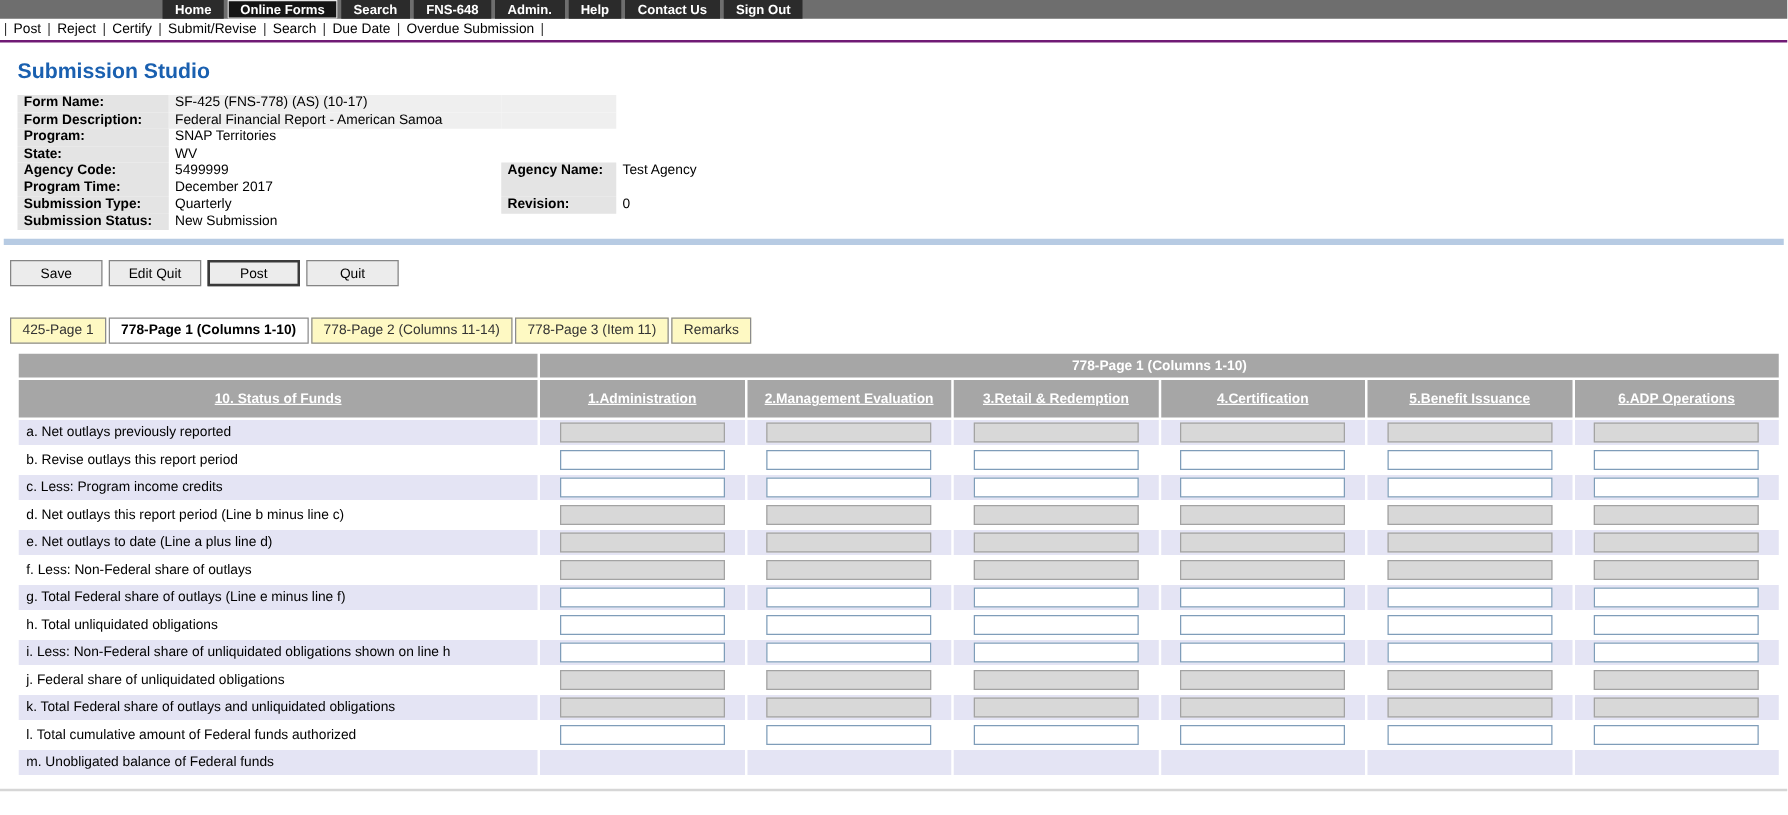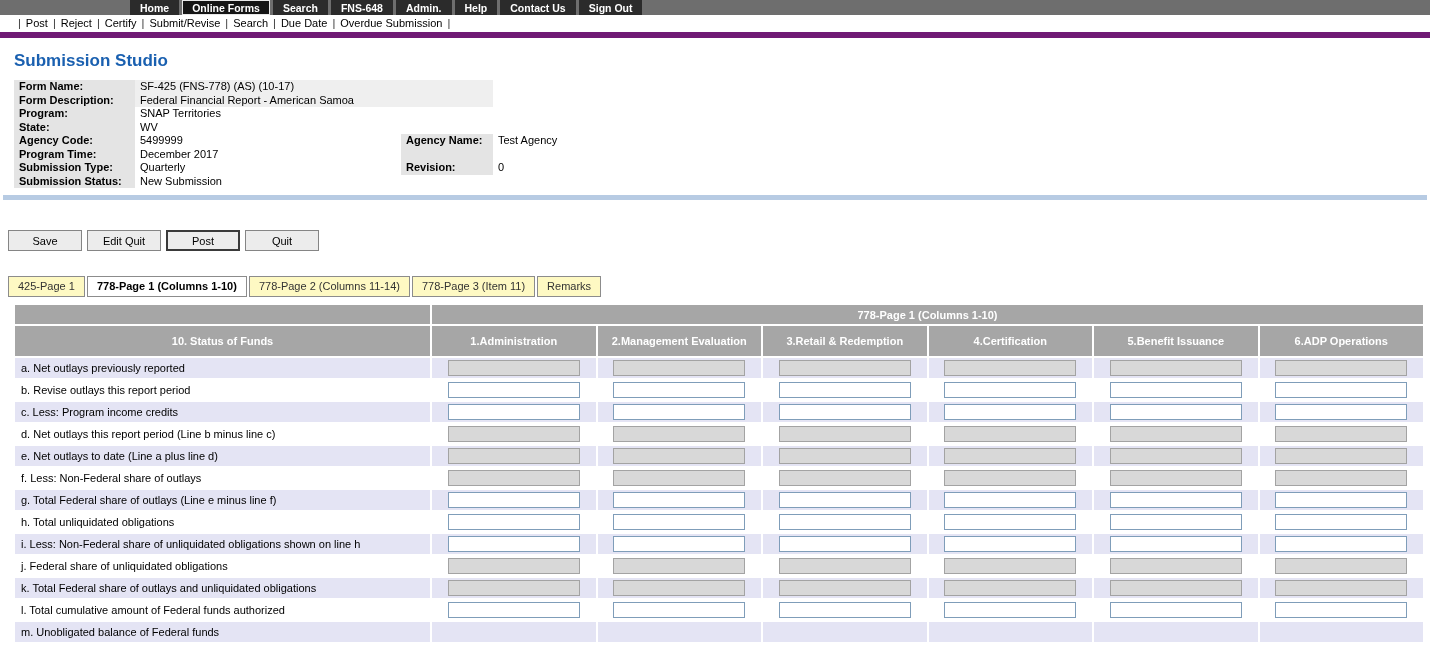--- a/index.html
+++ b/index.html
@@ -17,21 +17,21 @@
   }
   .nav-item {
     display: flex; align-items: center; padding: 0 9px;
     background: var(--nav-item, #2b2b2b); color: #fff;
     font-weight: bold; font-size: 10.5px; text-decoration: none;
     border: 1px solid transparent; cursor: pointer; white-space: nowrap;
   }
   .nav-item.active { background: #151515; border-color: #e8e8e8; }
 
   
-  .menubar { padding: 2px 18px 3px; border-bottom: 6px solid #701a75; white-space: nowrap; }
+  .menubar { padding: 2px 3px 3px; border-bottom: 2px solid #701a75; white-space: nowrap; }
   .menu-link { color: #000; text-decoration: none; margin: 0 5px; cursor: pointer; }
   .menu-sep { color: #333; }
 
   .page-title {
     font-size: 17px; font-weight: bold; color: var(--title-blue, #1a60b0);
     margin: 13px 0 9px 14px;
   }
 
   
   .details { border-collapse: collapse; margin-left: 14px; width: 1410px; }
@@ -41,21 +41,21 @@
   }
   .dlabel { background: #e4e4e4; font-weight: bold; }
   .shaded { background: #efefef; }
 
   .blue-rule { height: 5px; background: var(--blue-rule, #b7cbe3); margin: 7px 3px 0; }
 
   
   .button-row { margin: 12px 0 0 8px; }
   .btn {
     font-family: inherit; font-size: 11px; height: 21px; min-width: 74px;
-    margin-right: 5px; background: #ececec; border: 1px solid #858585; cursor: pointer; margin-top: 18px;
+    margin-right: 5px; background: #ececec; border: 1px solid #858585; cursor: pointer;
   }
   .btn.default { outline: 2px solid #3a3a3a; outline-offset: -2px; }
 
   
   .tabs { display: flex; gap: 2px; margin: 25px 0 0 8px; }
   .tab {
     padding: 3px 9px 4px; border: 1px solid #8c8c8c; background: #fef9c3;
     color: #333; cursor: pointer; white-space: nowrap;
   }
   .tab.active { background: #fff; font-weight: bold; color: #000; }
@@ -64,21 +64,21 @@
   .grid {
     border-collapse: separate; border-spacing: 2px; table-layout: fixed;
     margin: 6px 0 0 13px; width: 1412px; background: #fff;
   }
   .gtitle {
     background: var(--header-gray, #a6a6a6); color: #fff; font-weight: bold;
     font-size: 11px; height: 19px; text-align: center;
   }
   .gh {
     background: var(--header-gray, #a6a6a6); color: #fff; font-weight: bold;
-    font-size: 11px; height: 30px; padding: 2px;
+    font-size: 11px; height: 30px; padding: 2px; text-decoration: underline;
   }
   .lav td { background: var(--row-lavender, #e4e4f4); }
   .wht td { background: #fff; }
   .rlabel { padding: 4px 6px; height: 18px; white-space: nowrap; overflow: hidden; }
   .icell { text-align: center; padding: 2px 0; }
   .ginput {
     width: 132px; height: 16px; border: 1px solid var(--input-border, #7f9db9);
     background: #fff; font-family: inherit; font-size: 11px; padding: 0 2px;
   }
   .ginput:disabled { background: #d8d8d8; border: 1px solid #a3a3a3; }

